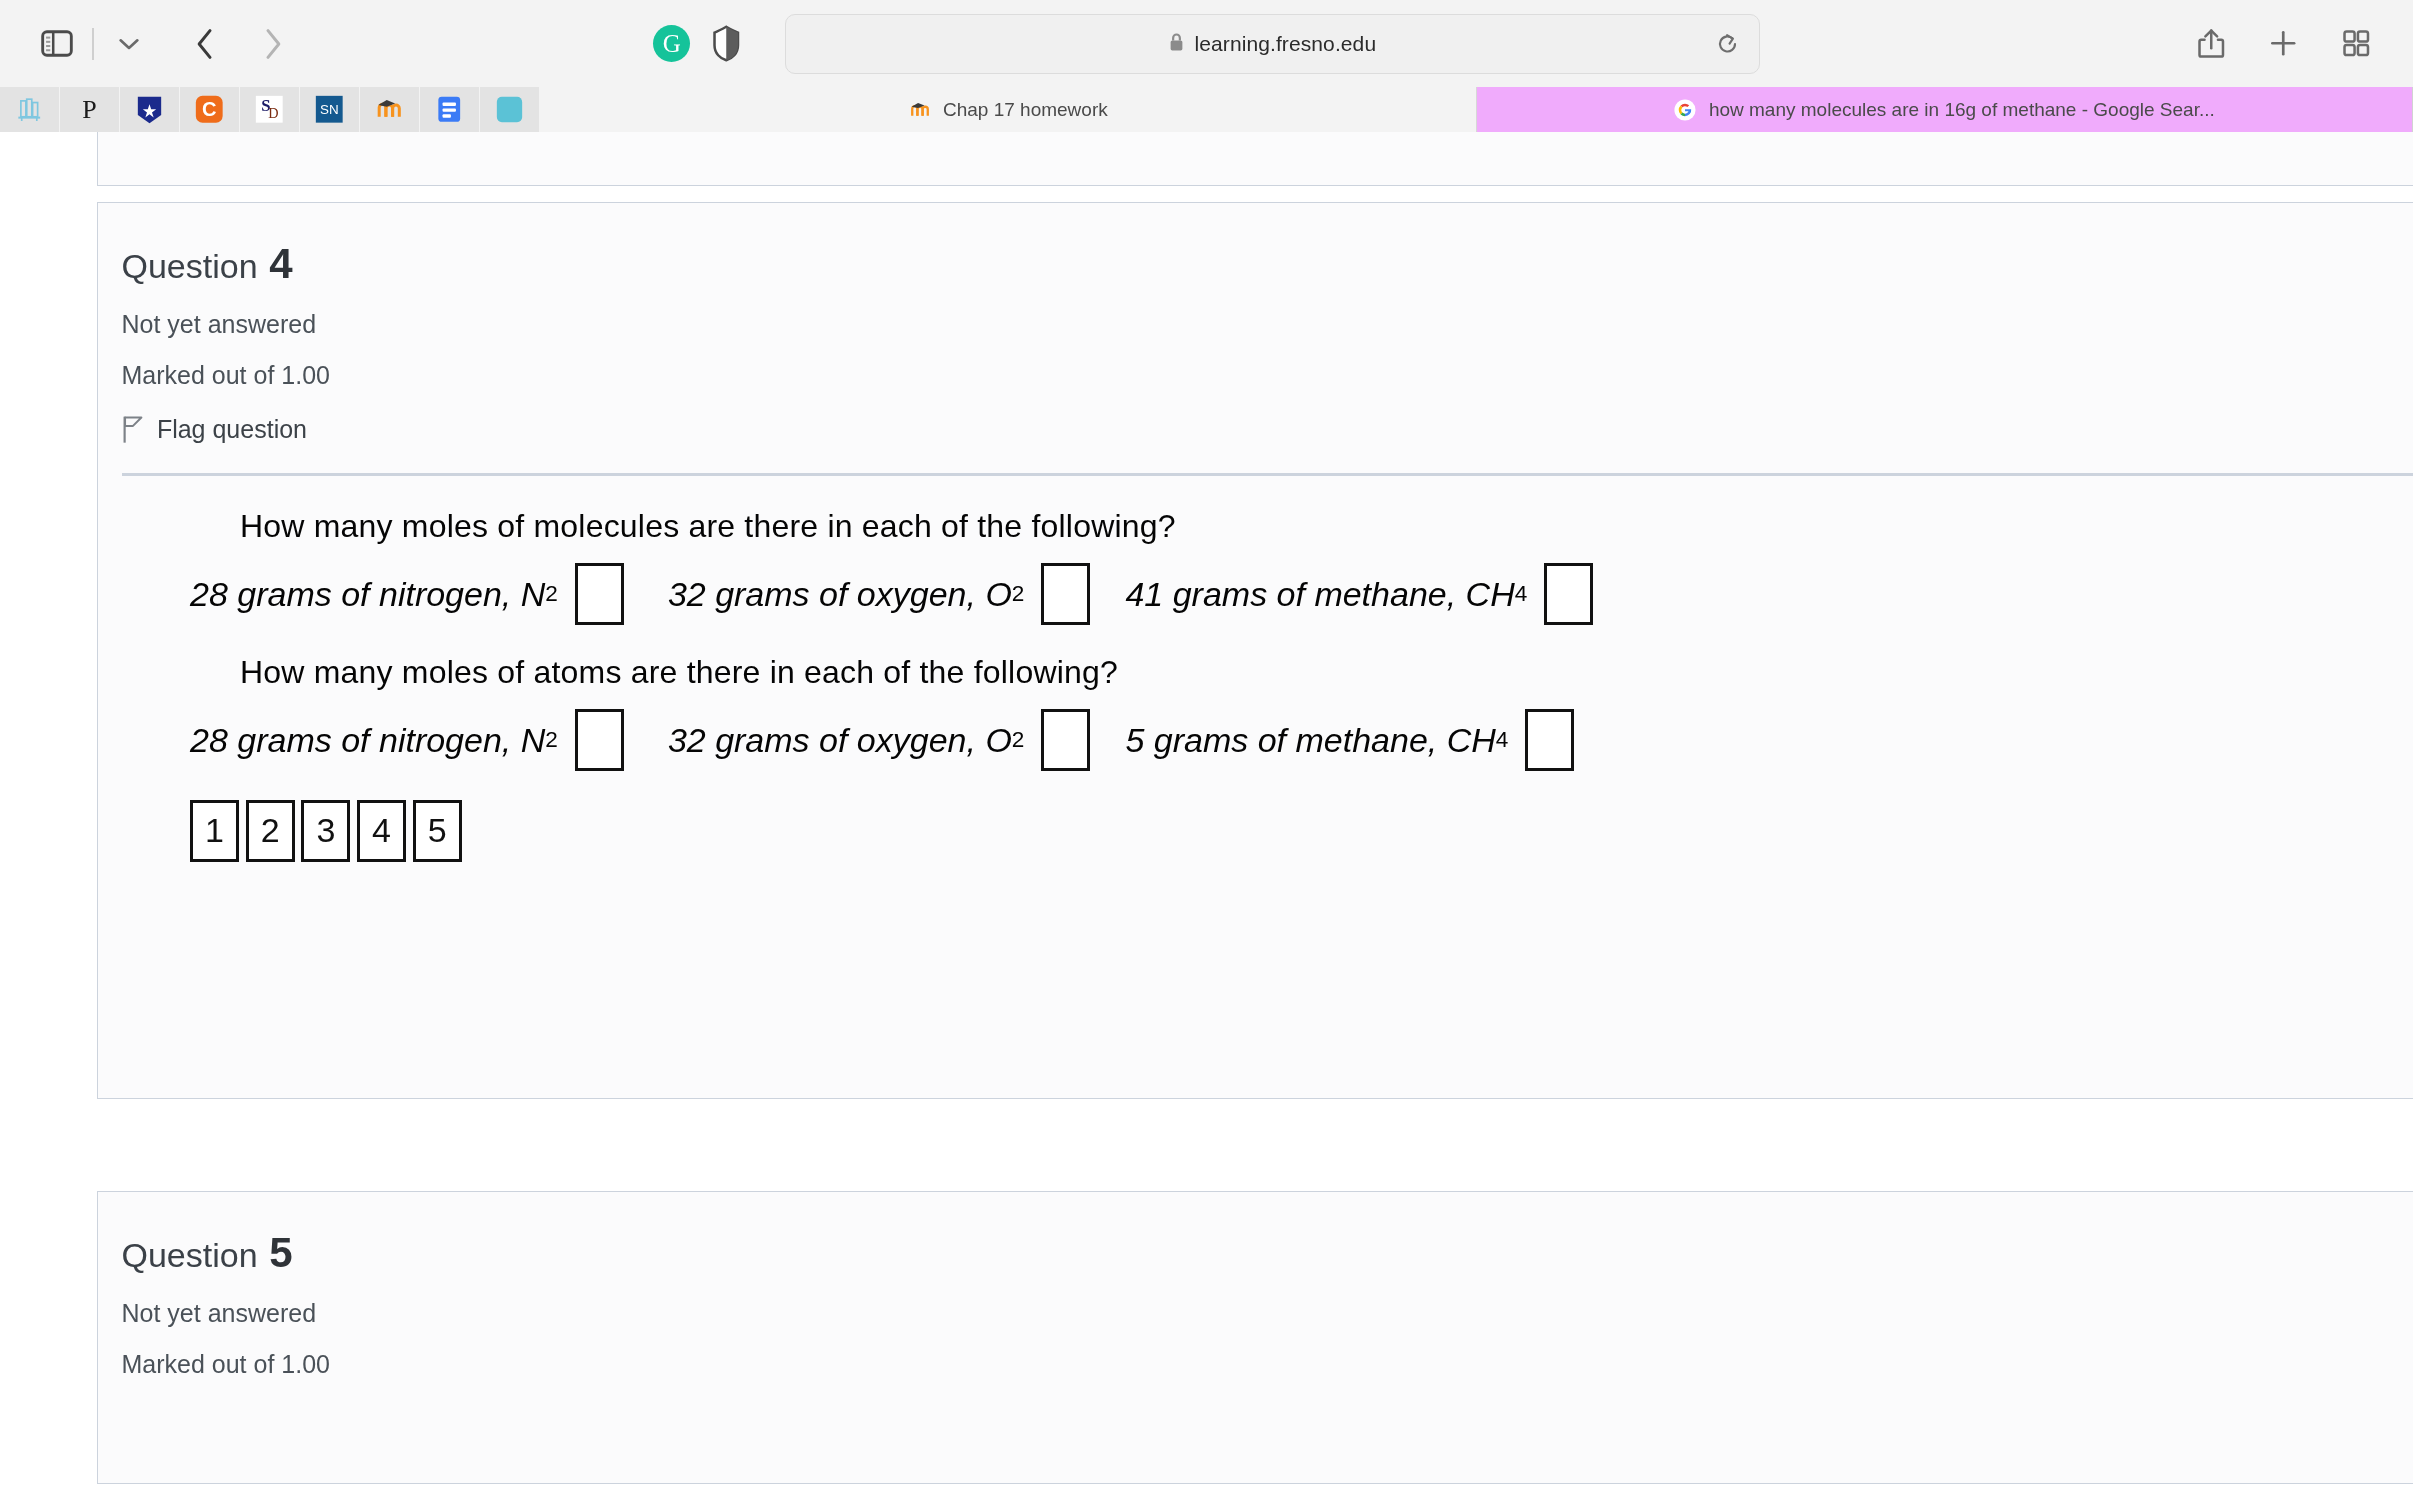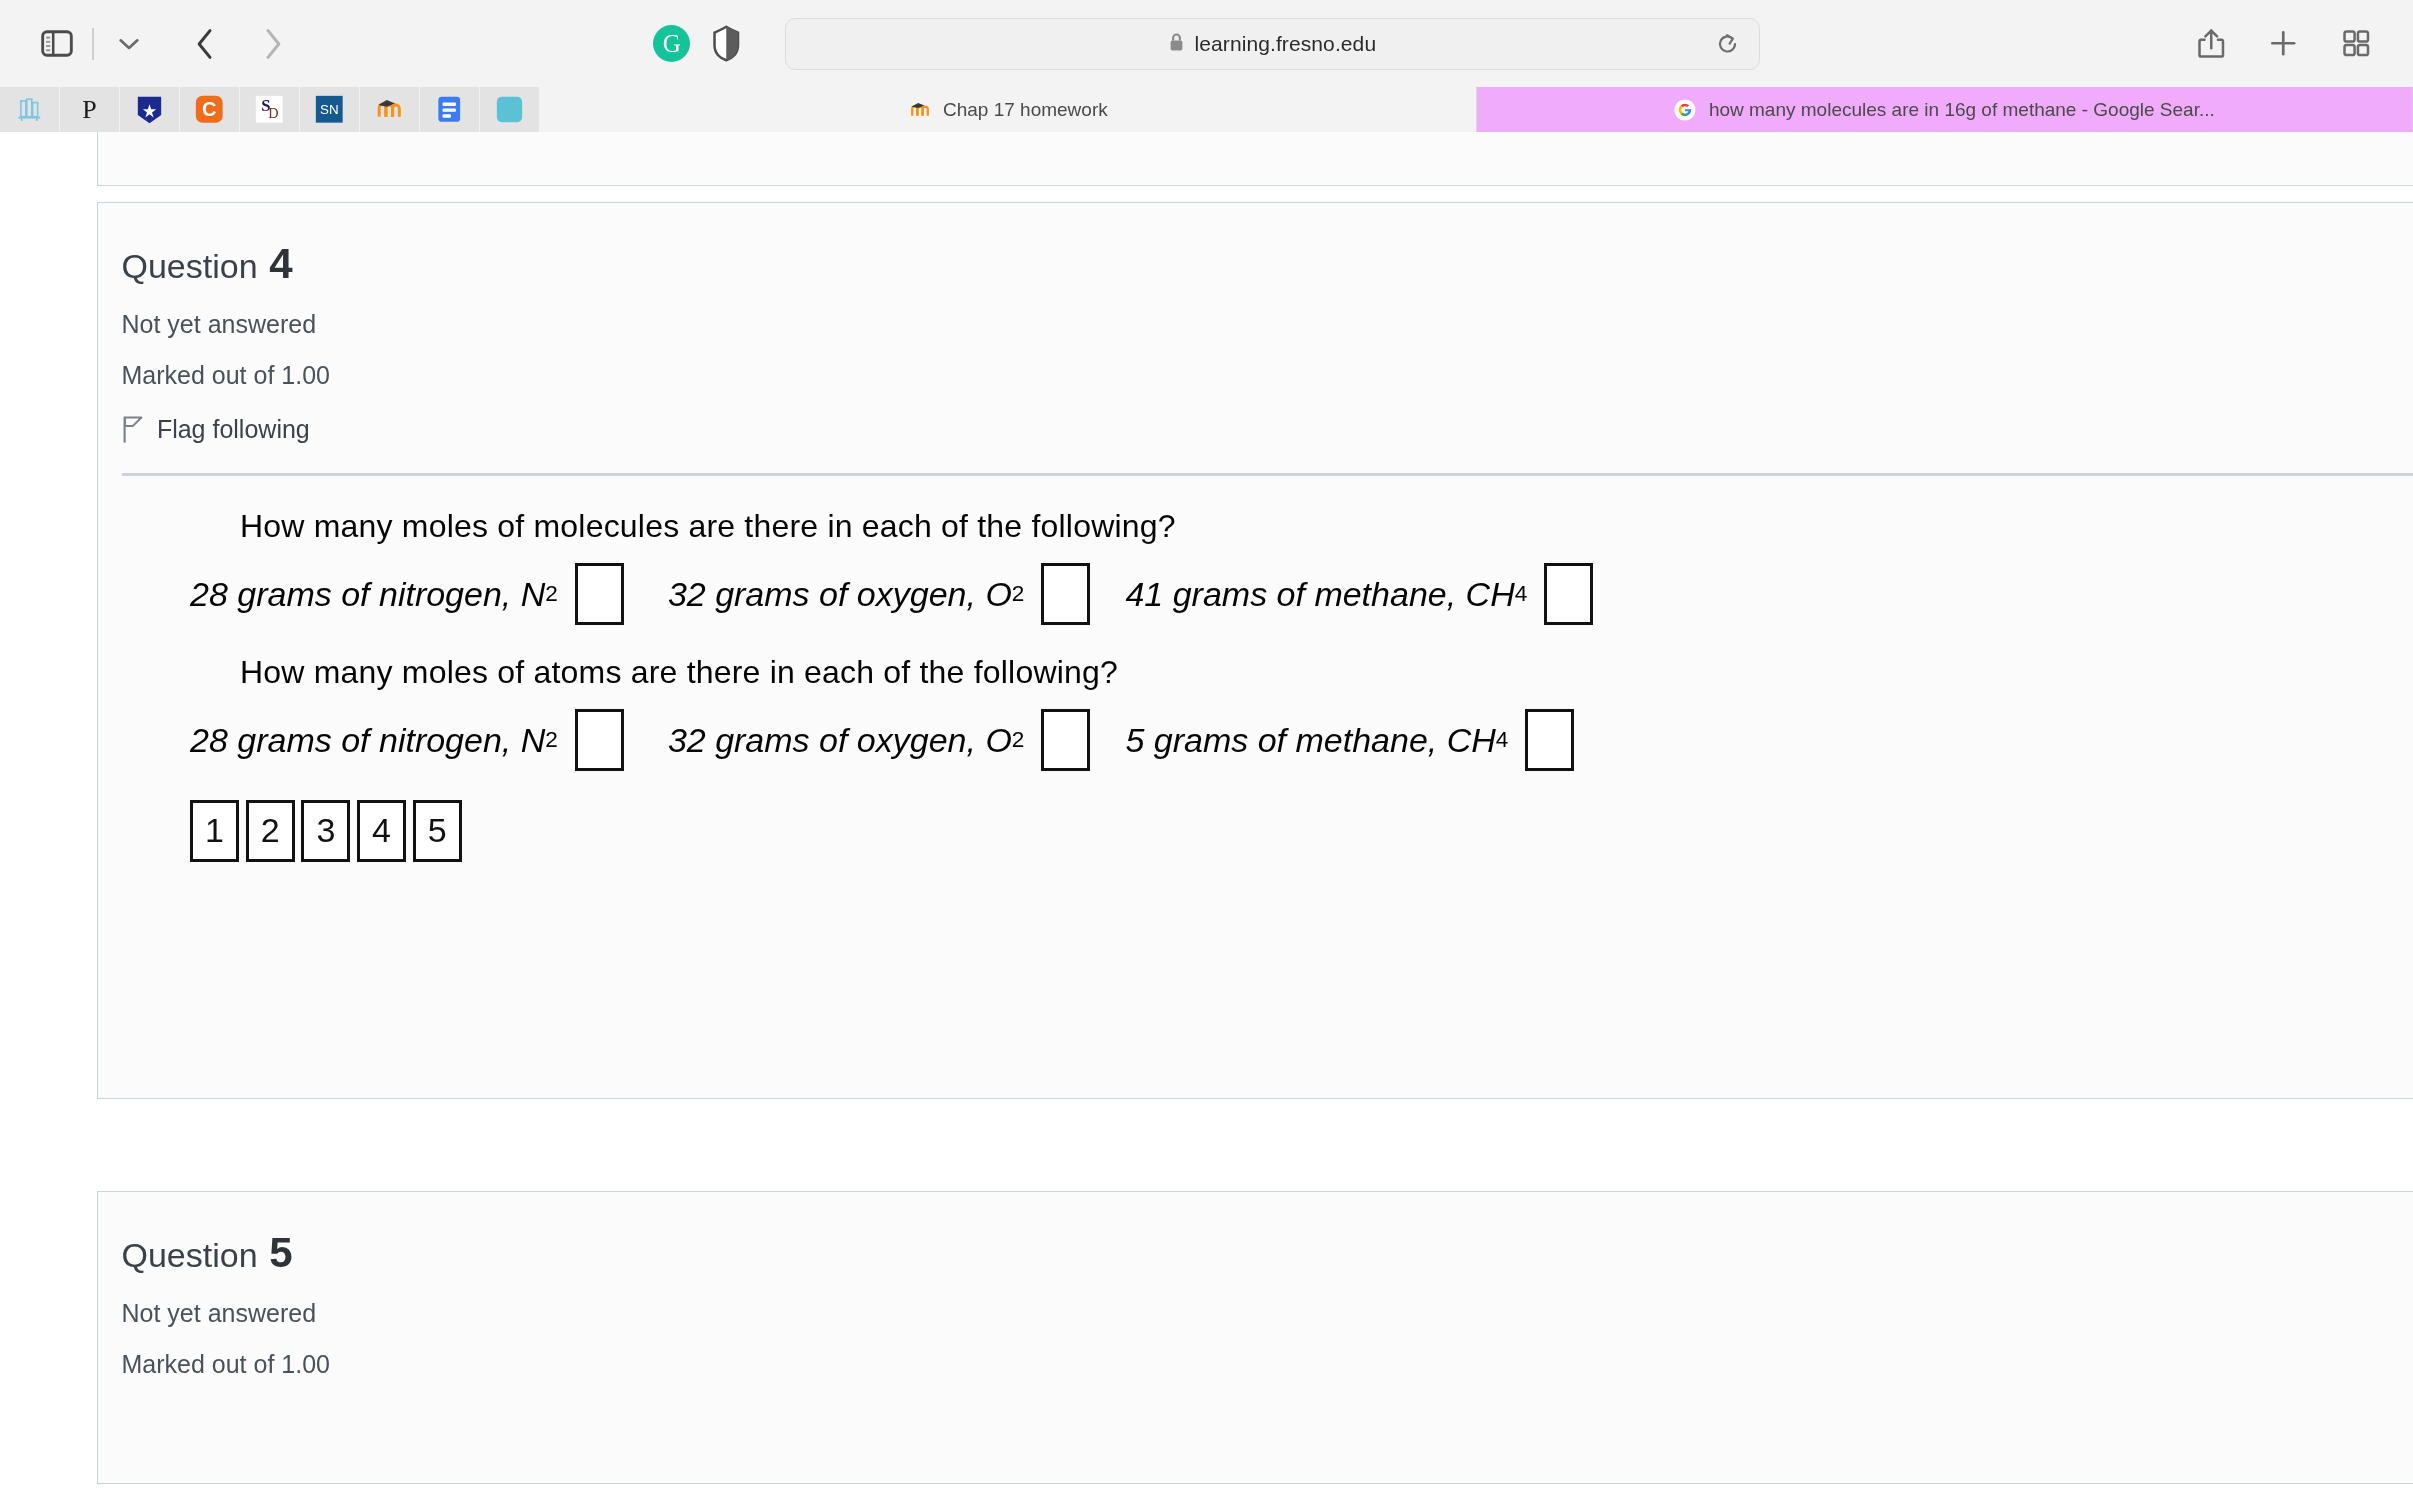--- a/index.html
+++ b/index.html
@@ -47,21 +47,21 @@
   .grammarly {
     width: 37px; height: 37px; border-radius: 50%;
     background: #15c39a;
     display: flex; align-items: center; justify-content: center;
     color: #ffffff; font-size: 25px; font-weight: 400;
     font-family: "Liberation Serif", serif;
     line-height: 1;
   }
 
   .urlbar {
-    width: 975px; height: 52px;
+    width: 975px; height: 60px;
     background: #f0f0f0;
     border: 1.7px solid #dcdcdc;
     border-radius: 10px;
     display: flex; align-items: center; justify-content: center;
     position: relative;
     text-align: center;
   }
   .url-text {
     font-size: 21px; color: #2b2b2b; letter-spacing: 0.1px;
   }
@@ -420,21 +420,21 @@
         </div>
         <div class="qmeta">Not yet answered</div>
         <div class="qmeta">Marked out of 1.00</div>
         <div class="qflag">
           <span>
             <svg width="22" height="28.5" viewBox="0 0 26 34">
               <line x1="3" y1="2" x2="3" y2="33" stroke="#7d8288" stroke-width="2.6"></line>
               <path d="M3.5 3 L23 3 L13 13 L3.5 13 Z" fill="none" stroke="#7d8288" stroke-width="2.4" stroke-linejoin="round"></path>
             </svg>
           </span>
-          <span>Flag following</span>
+          <span>Flag question</span>
         </div>
         <div class="qsep"></div>
       </div>
 
       <div class="qbody">
 
         <div class="prompt">How many moles of molecules are there in each of the following?</div>
 
         <div class="itemrow">
           <span class="item">

